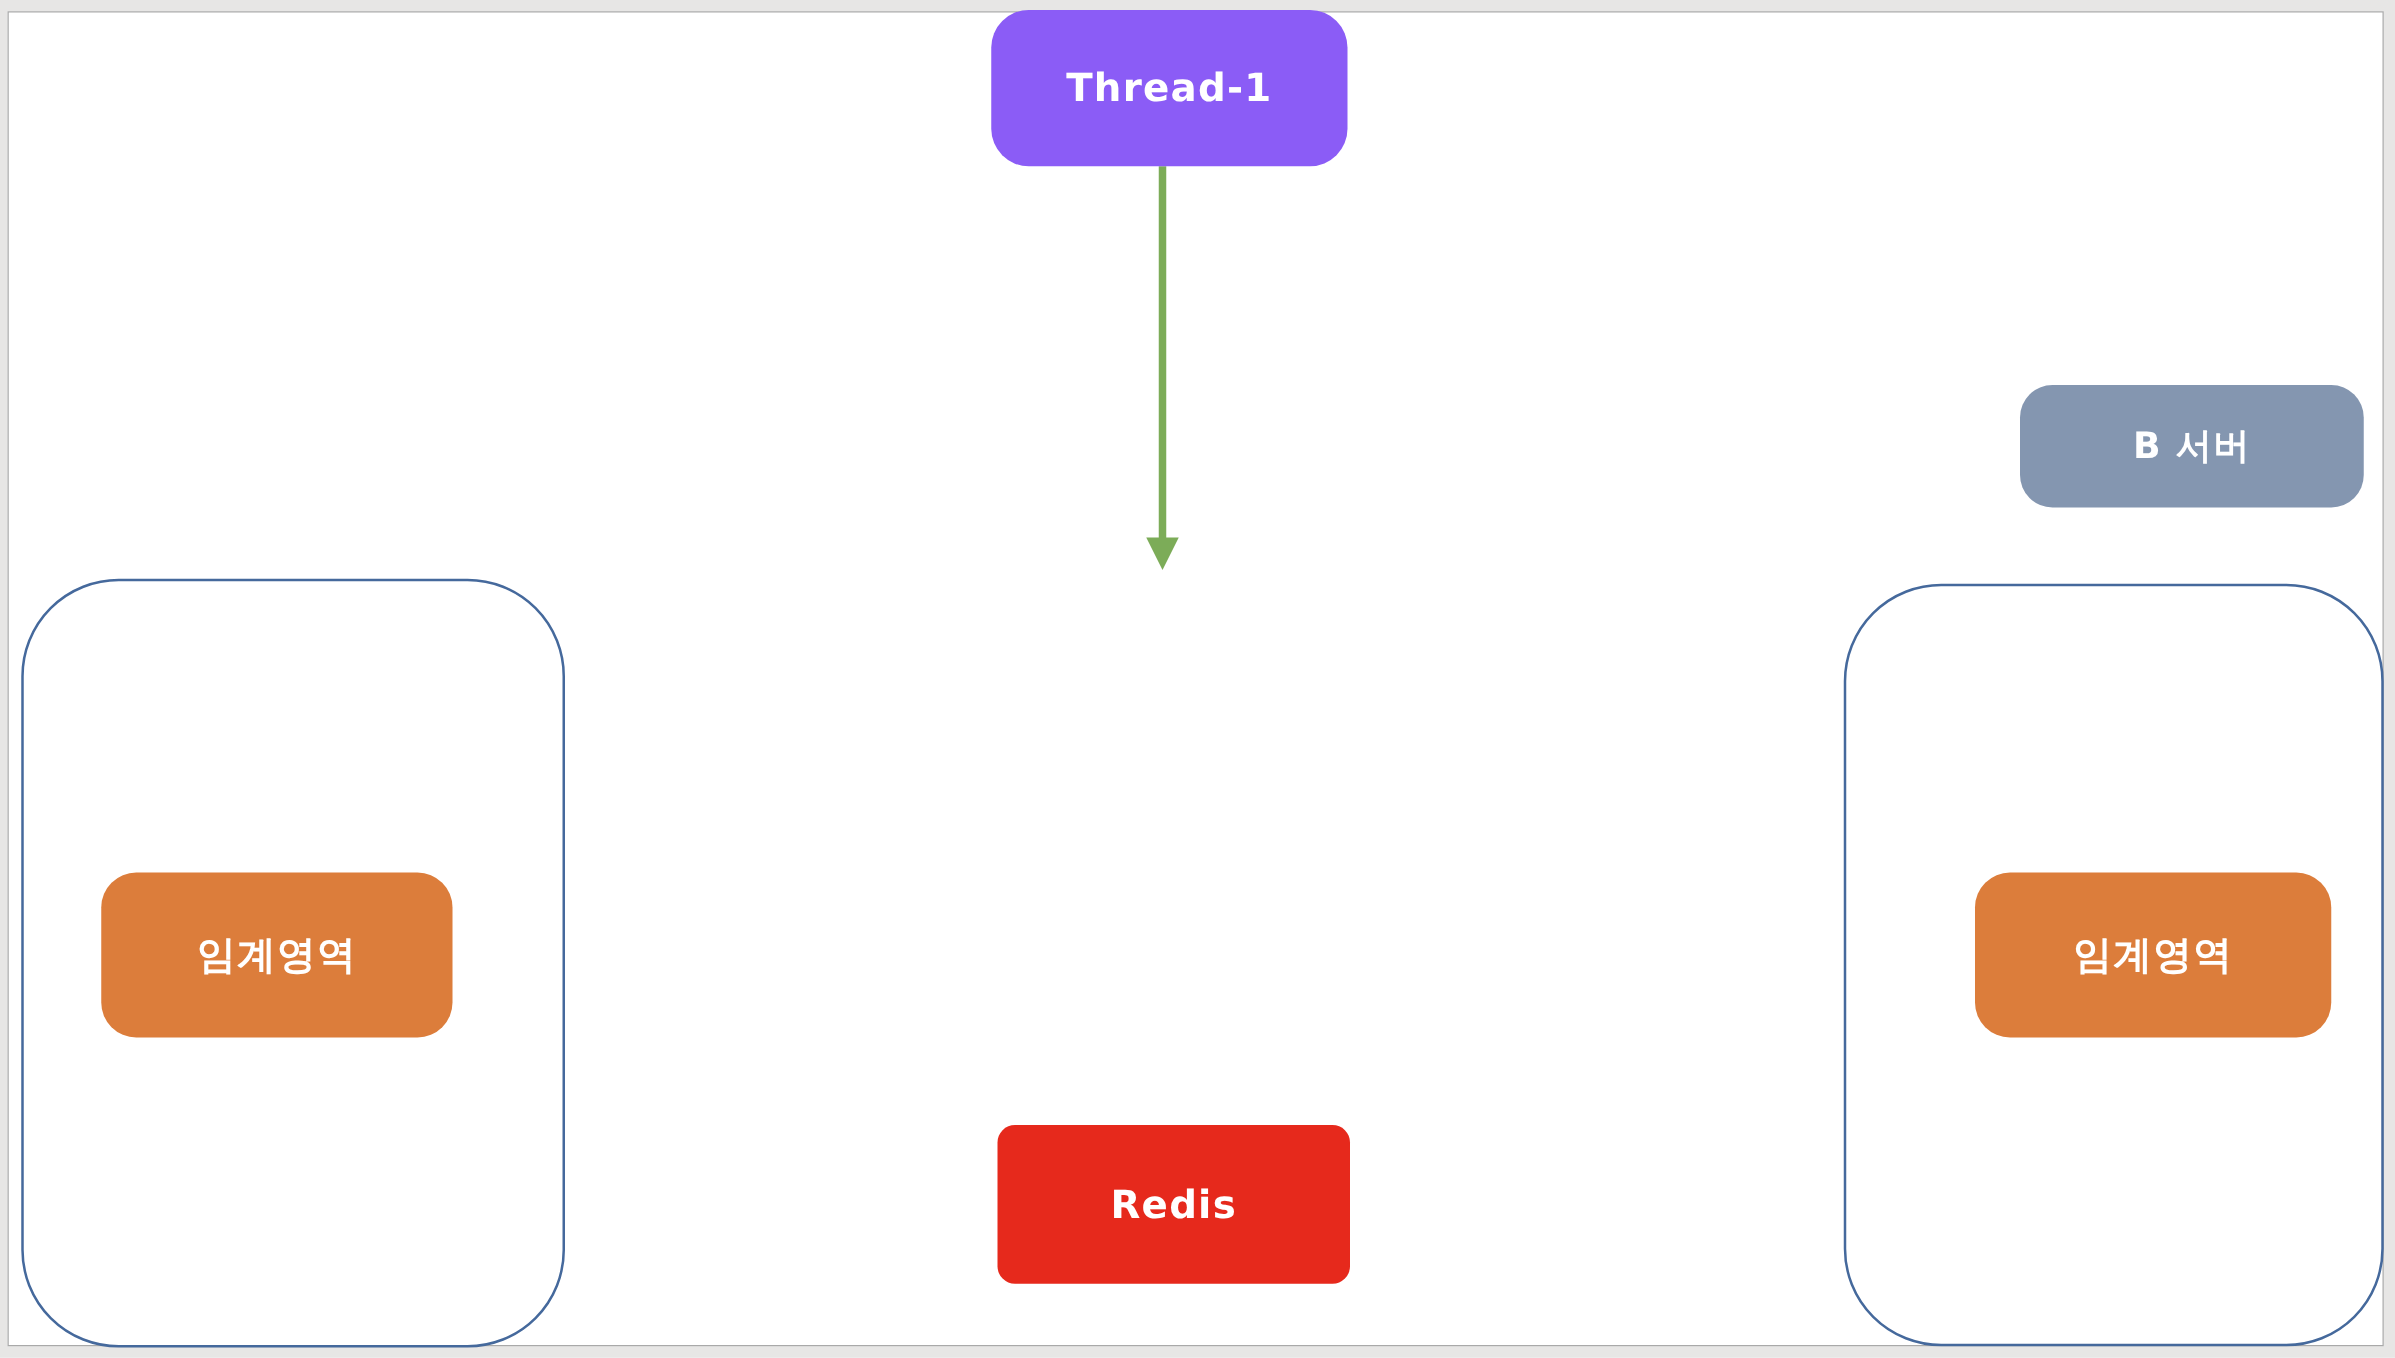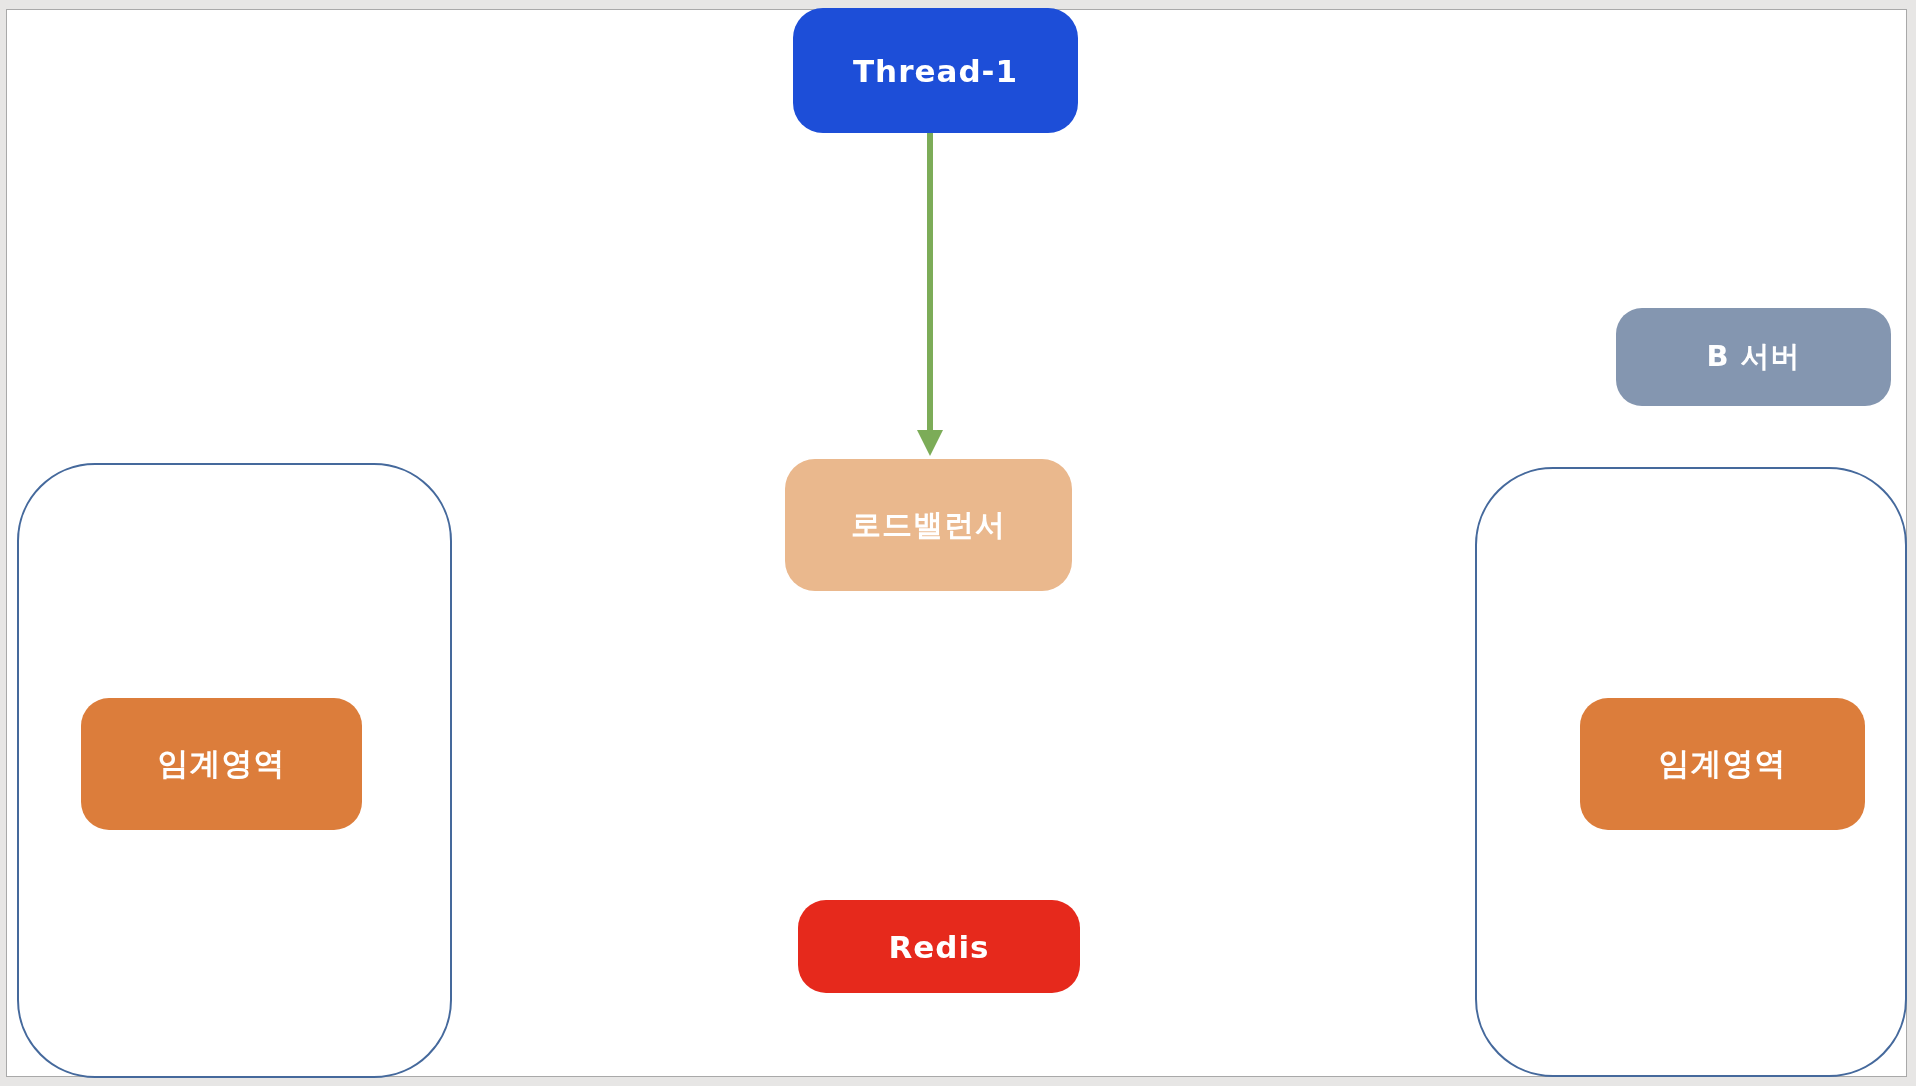--- a/index.html
+++ b/index.html
@@ -39,22 +39,22 @@
   }
   .node-thread {
     left: 793px; top: 8px; width: 285px; height: 125px;
     background: #7cac58; border-radius: 30px;
   }
   .node-loadbalancer {
     left: 785px; top: 459px; width: 287px; height: 132px;
     background: #eab88d; border-radius: 30px; font-size: 30px;
   }
   .node-redis {
-    left: 798px; top: 900px; width: 282px; height: 93px;
-    background: #e6291c; border-radius: 28px;
+    left: 798px; top: 900px; width: 282px; height: 127px;
+    background: #e6291c; border-radius: 14px;
   }
   .node-server-a {
     left: 88px; top: 320px; width: 282px; height: 125px;
     background: #8496b0; border-radius: 26px; font-size: 29px;
   }
   .node-server-b {
     left: 1616px; top: 308px; width: 275px; height: 98px;
     background: #8496b0; border-radius: 26px; font-size: 29px;
   }
   .node-critical-a {
@@ -95,23 +95,22 @@
 <div class="canvas">
 
   <div class="slide"></div>
 
   <div class="arrow-line" style="background-color: rgb(124, 172, 88);"></div>
   <div class="arrow-head" style="border-top-color: rgb(124, 172, 88);"></div>
 
   <div class="group-container group-a" style="border-color: rgb(69, 105, 156);"></div>
   <div class="group-container group-b" style="border-color: rgb(69, 105, 156);"></div>
 
-  <div class="node node-thread" style="background-color: #1d4ed8;">Thread-1</div>
+  <div class="node node-thread" style="background-color: #8b5cf6;">Thread-1</div>
 
-  <div class="node node-loadbalancer" style="background-color: rgb(234, 184, 141);">로드밸런서</div>
 
   <div class="node node-redis" style="background-color: rgb(230, 41, 28);">Redis</div>
 
 
   <div class="node node-server-b" style="background-color: rgb(132, 150, 176);">B 서버</div>
 
   <div class="node node-critical-a" style="background-color: rgb(220, 125, 59);">임계영역</div>
 
   <div class="node node-critical-b" style="background-color: rgb(220, 125, 59);">임계영역</div>
 

